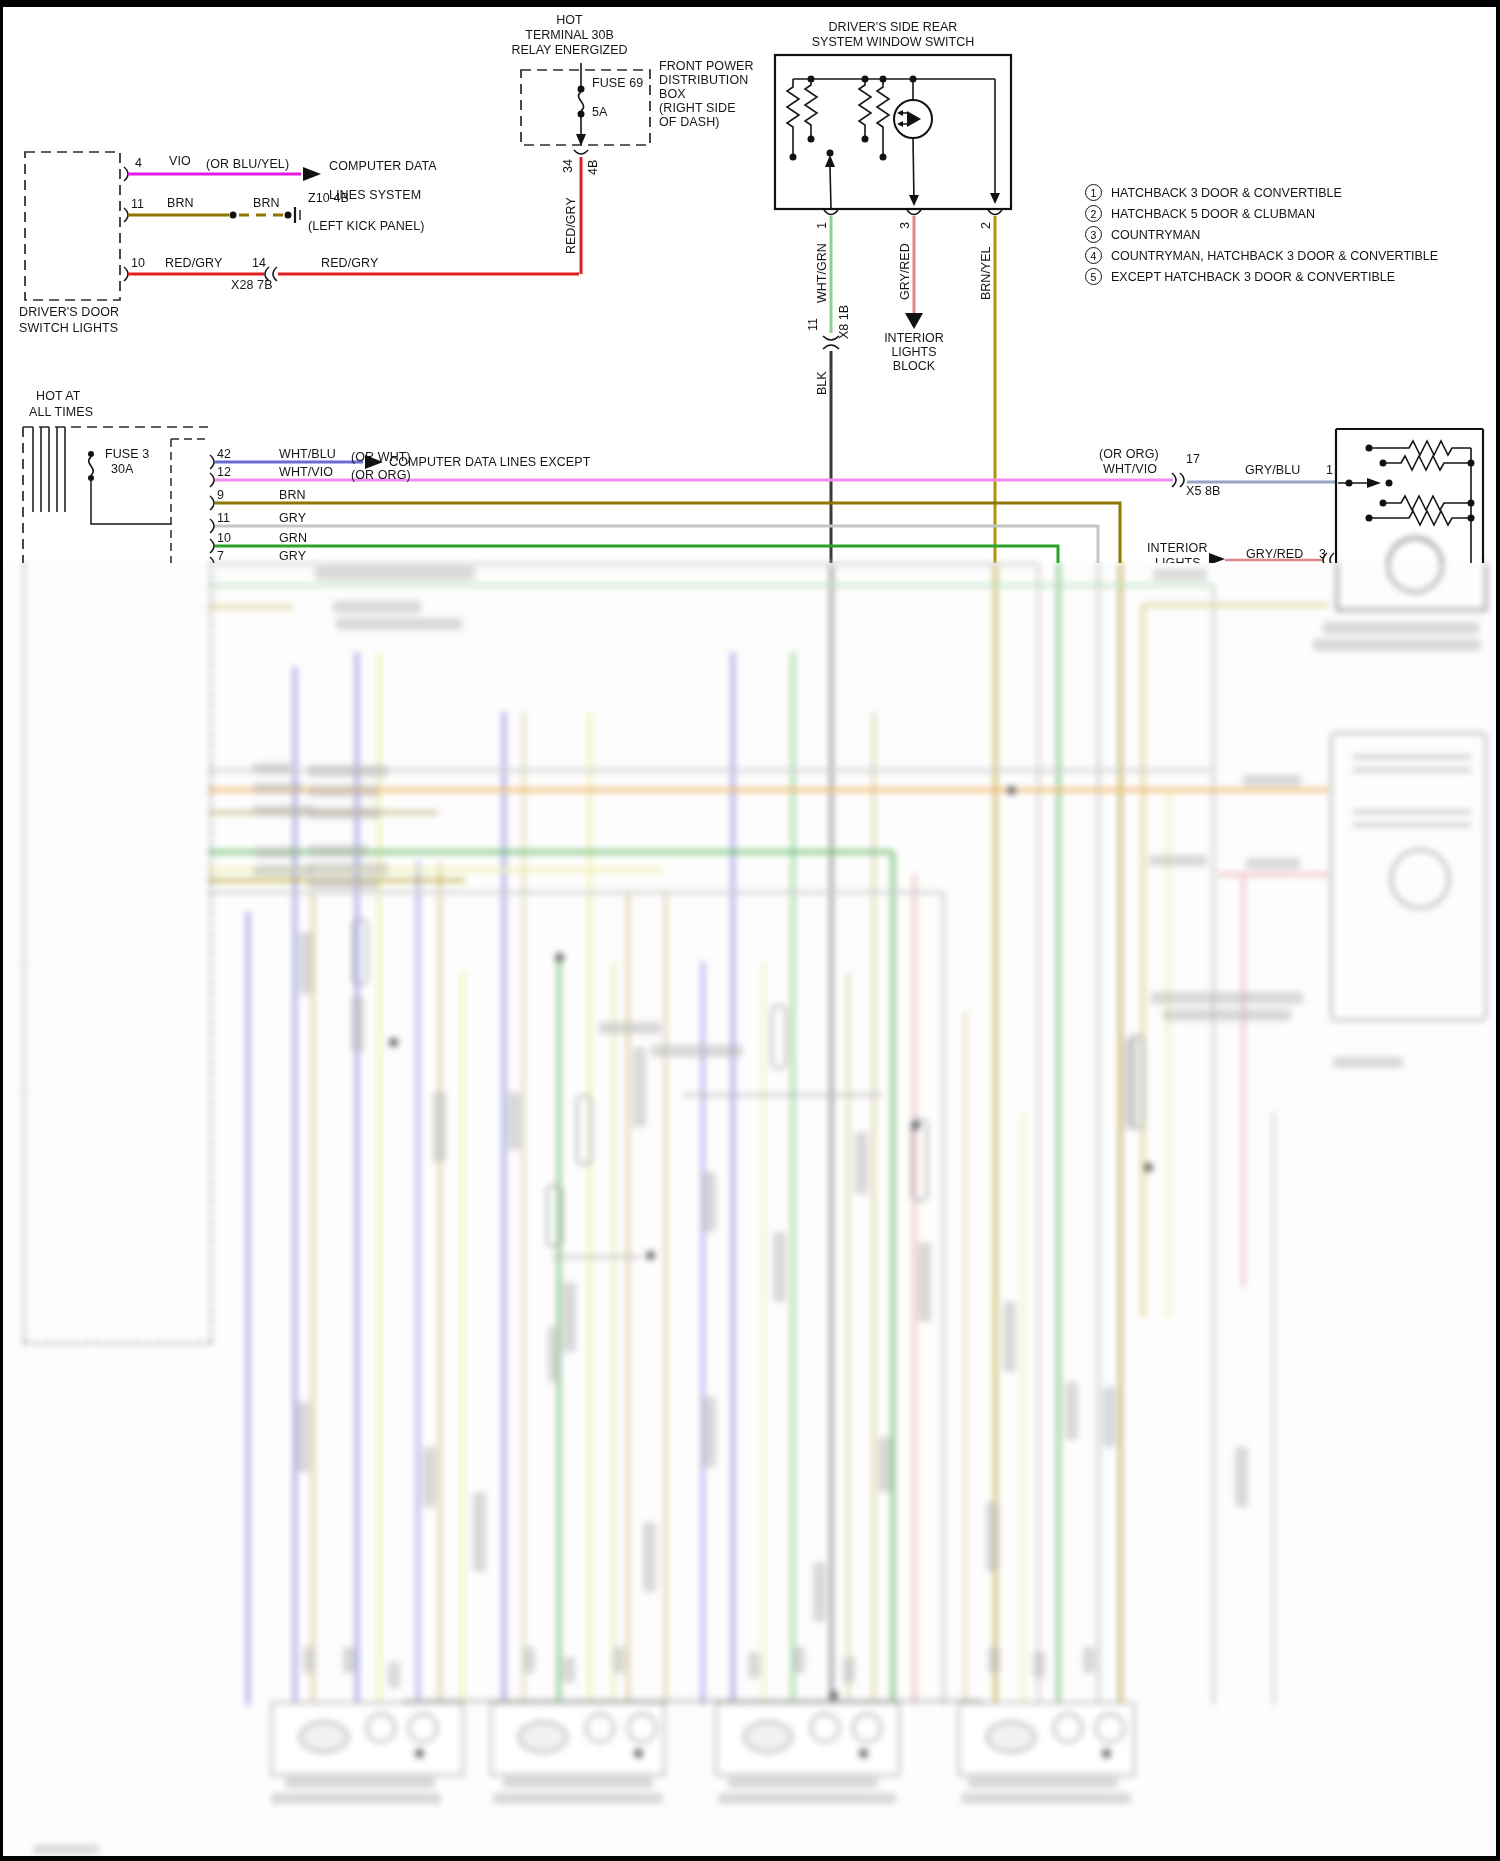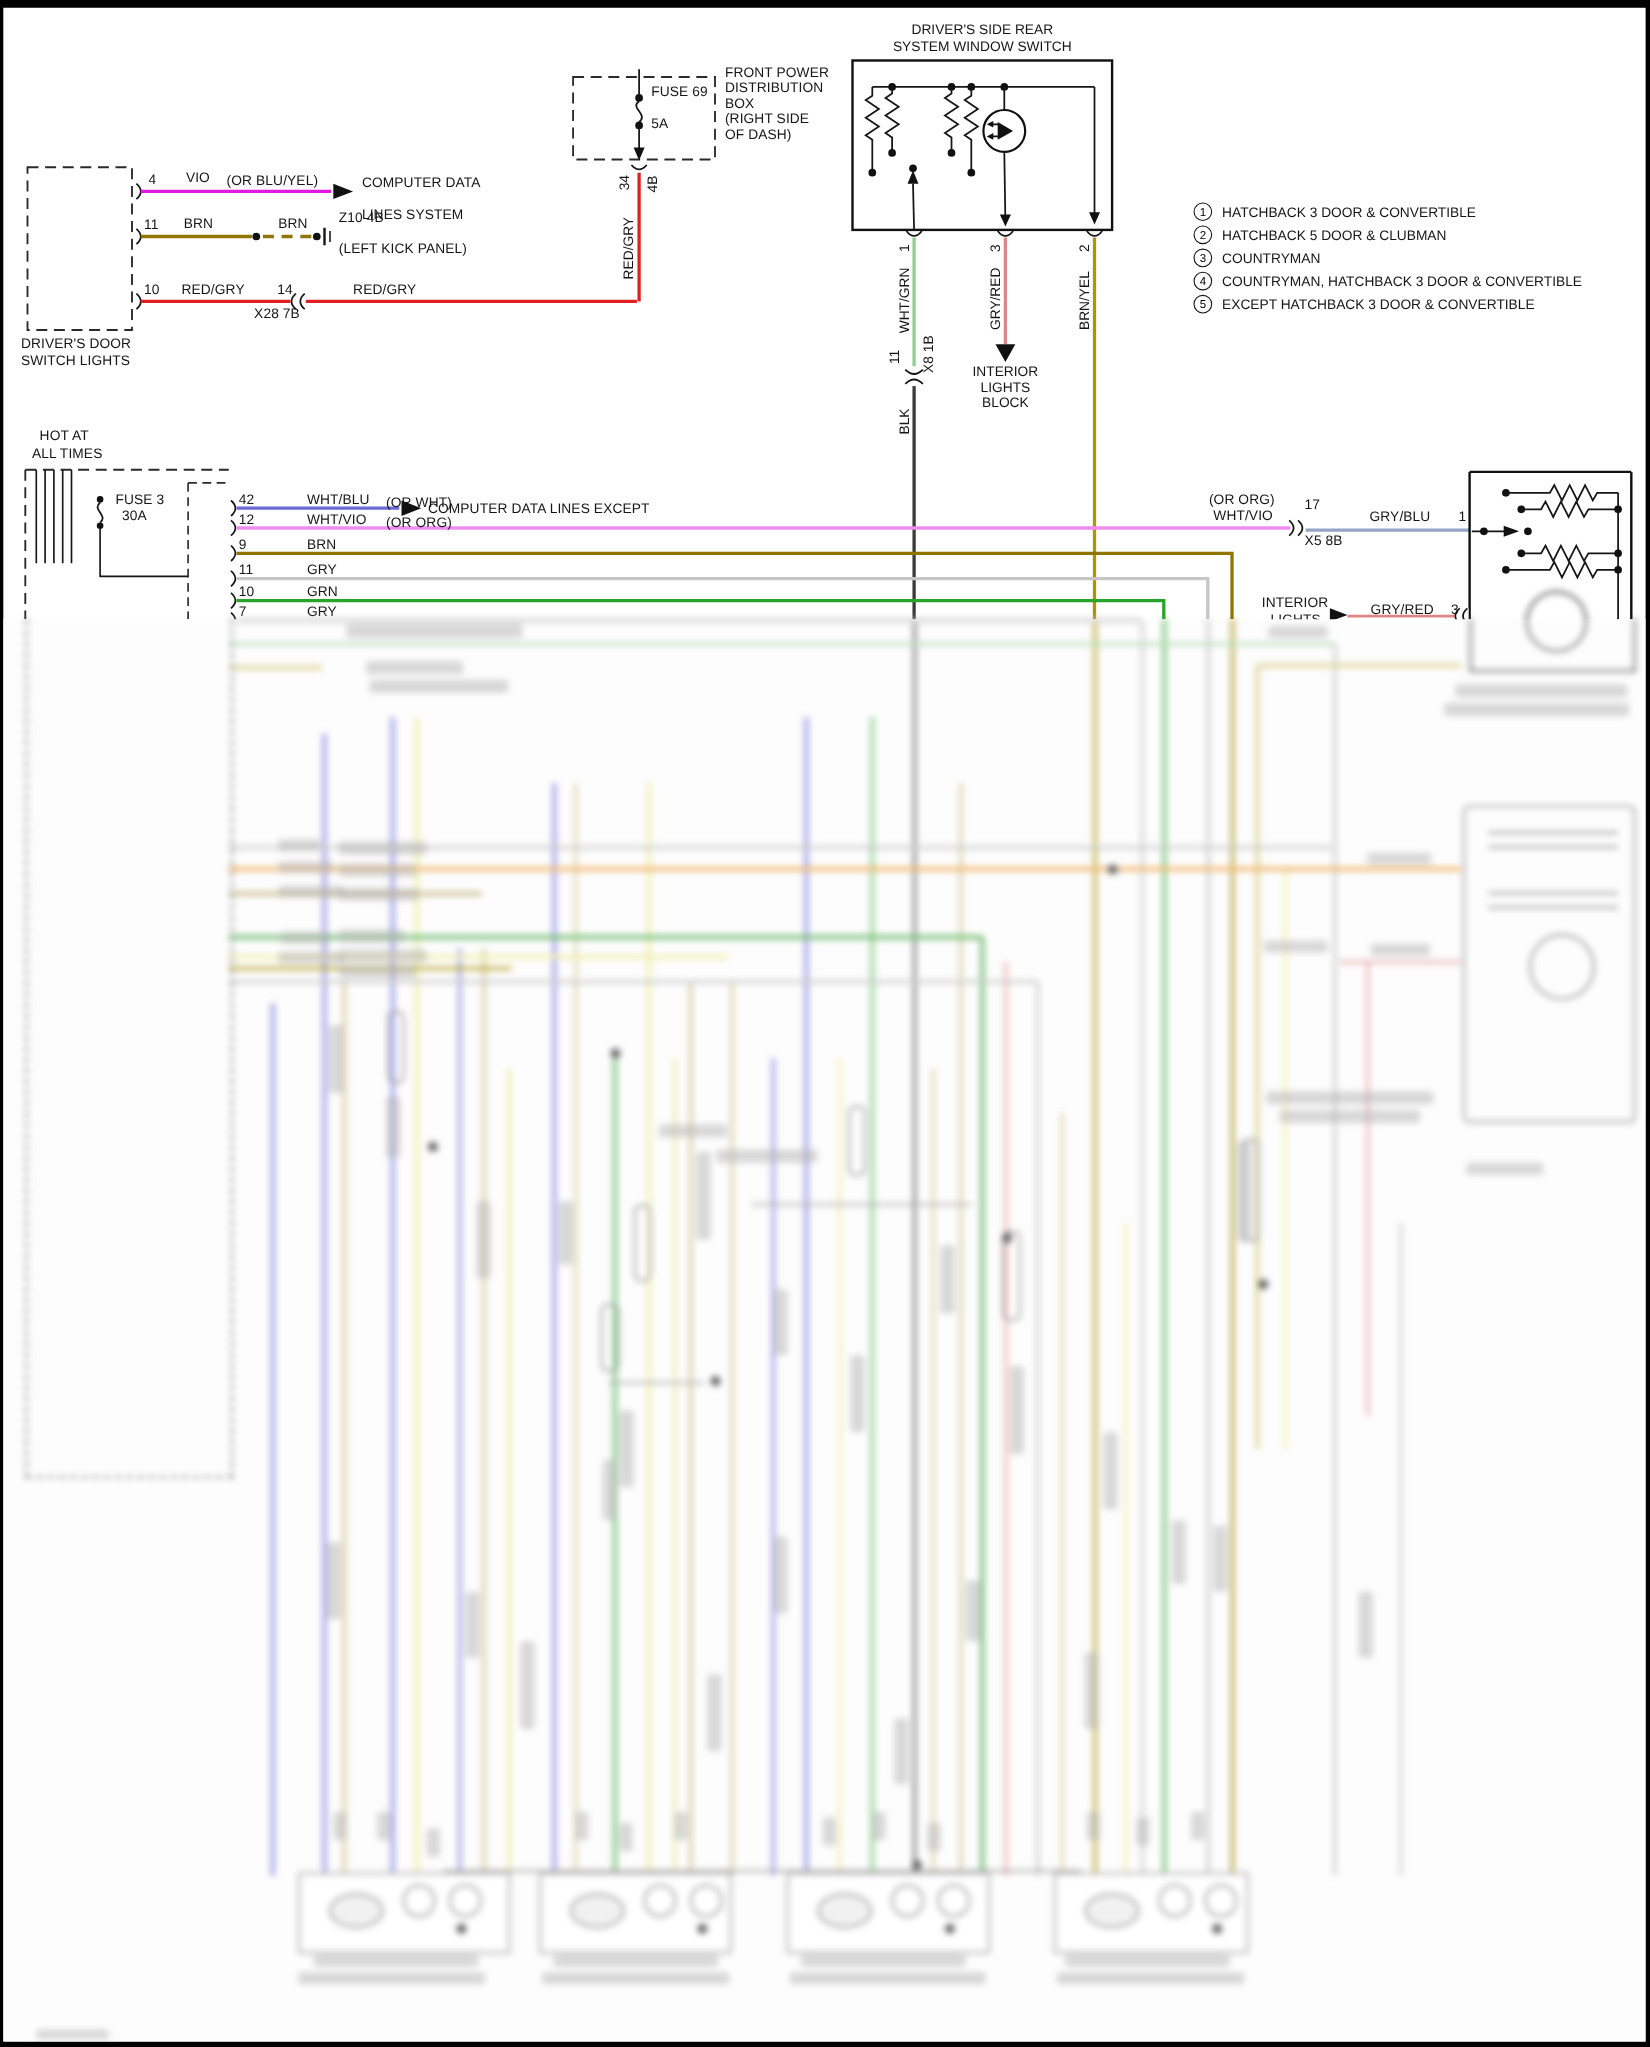--- a/index.html
+++ b/index.html
@@ -168,20 +168,25 @@
   </g>
   <g>
     <polygon points="1206,546 1206,558 1222,552" fill="#111"></polygon>
     <line x1="1222" y1="553" x2="1322" y2="553" stroke-width="2.5" stroke="#e08585"></line>
     <rect x="1319" y="546" width="13" height="13" fill="#fff"></rect>
     <path d="M1324,546 q-8,7 0,14" fill="none" stroke="#161616" stroke-width="1.6"></path>
     <path d="M1331,546 q-8,7 0,14" fill="none" stroke="#161616" stroke-width="1.6"></path>
   </g>
 </svg>
 
+<div class="cstack" style="left:440px;top:6px;width:253px;">
+  <div>HOT</div>
+      <div>TERMINAL 30B</div>
+      <div>RELAY ENERGIZED</div>
+</div>
 <div class="lbl" style="left:589px;top:69px;">FUSE 69</div>
 <div class="lbl" style="left:589px;top:98px;">5A</div>
 <div class="lbl" style="left:656px;top:52px;">FRONT POWER</div>
 <div class="lbl" style="left:656px;top:66px;">DISTRIBUTION</div>
 <div class="lbl" style="left:656px;top:80px;">BOX</div>
 <div class="lbl" style="left:656px;top:94px;">(RIGHT SIDE</div>
 <div class="lbl" style="left:656px;top:108px;">OF DASH)</div>
 <div class="vlbl" style="left:558px;top:166px;">34</div>
 <div class="vlbl" style="left:583px;top:168px;">4B</div>
 <div class="vlbl" style="left:561px;top:247px;">RED/GRY</div>

